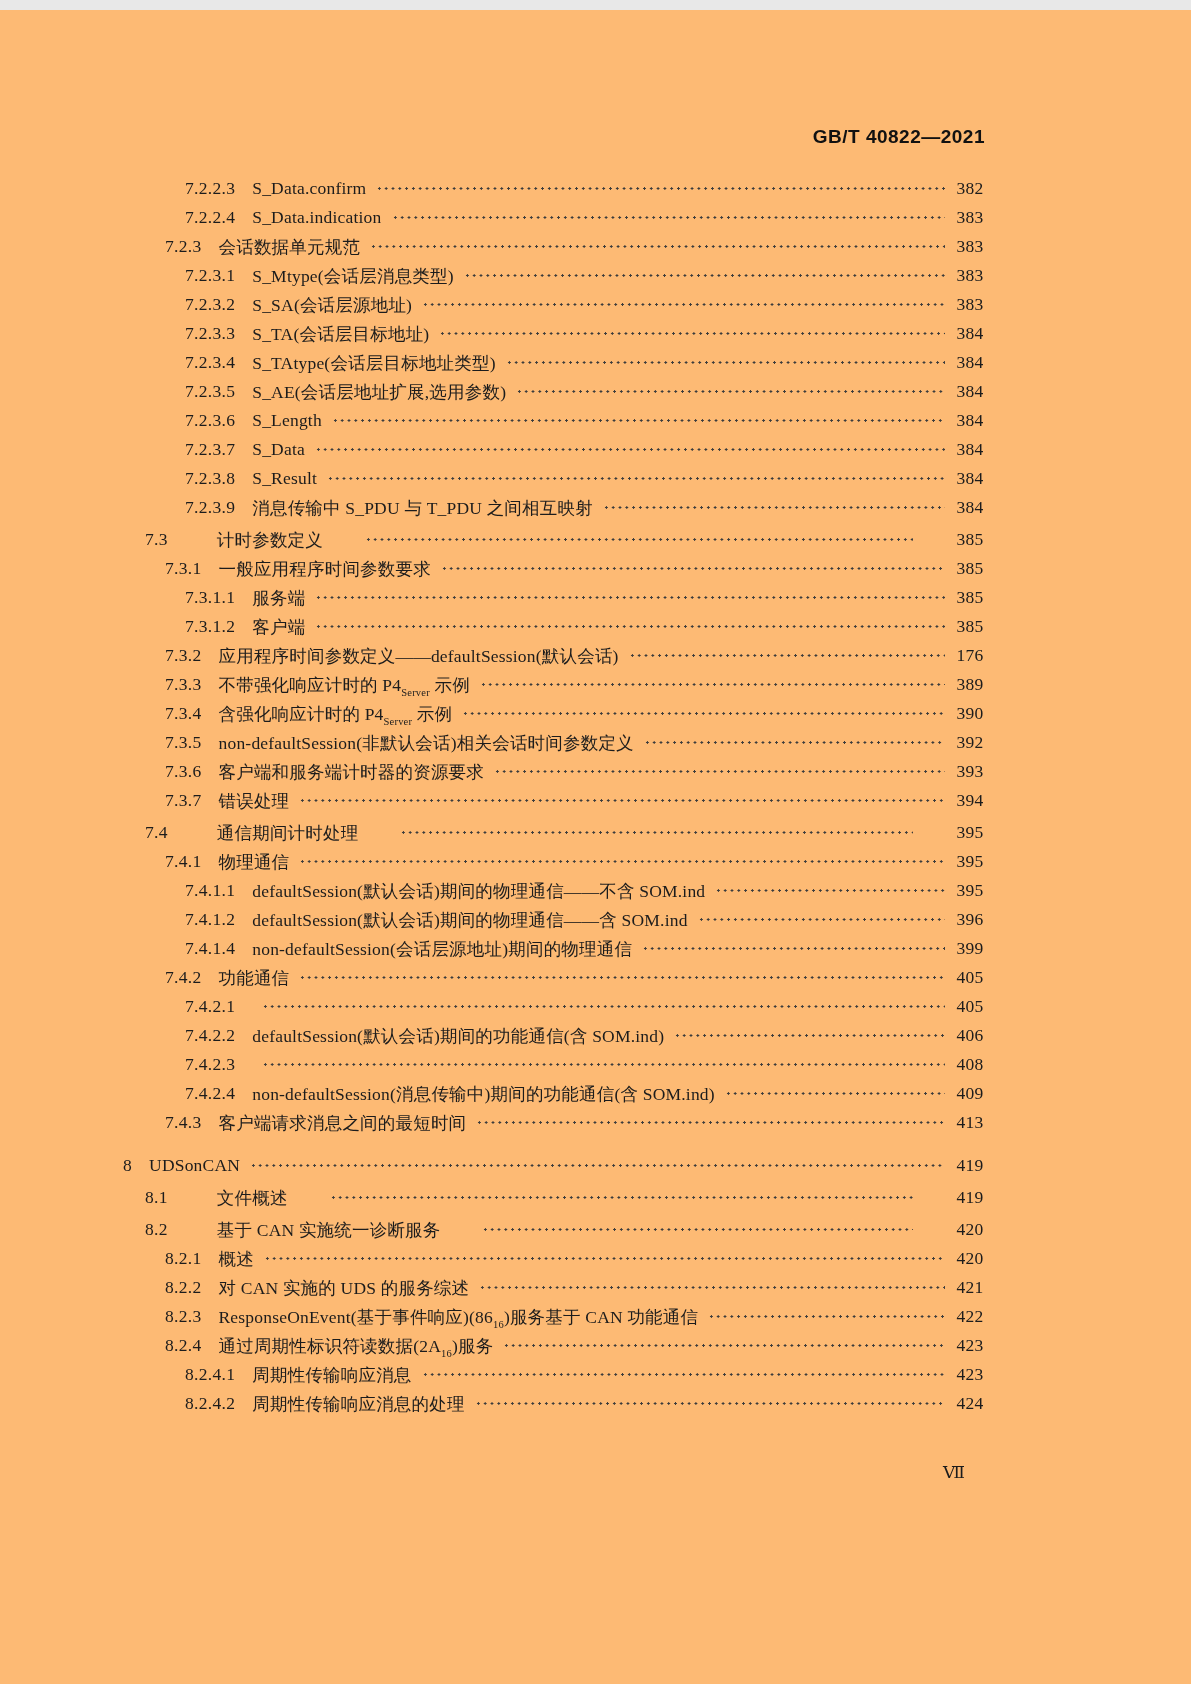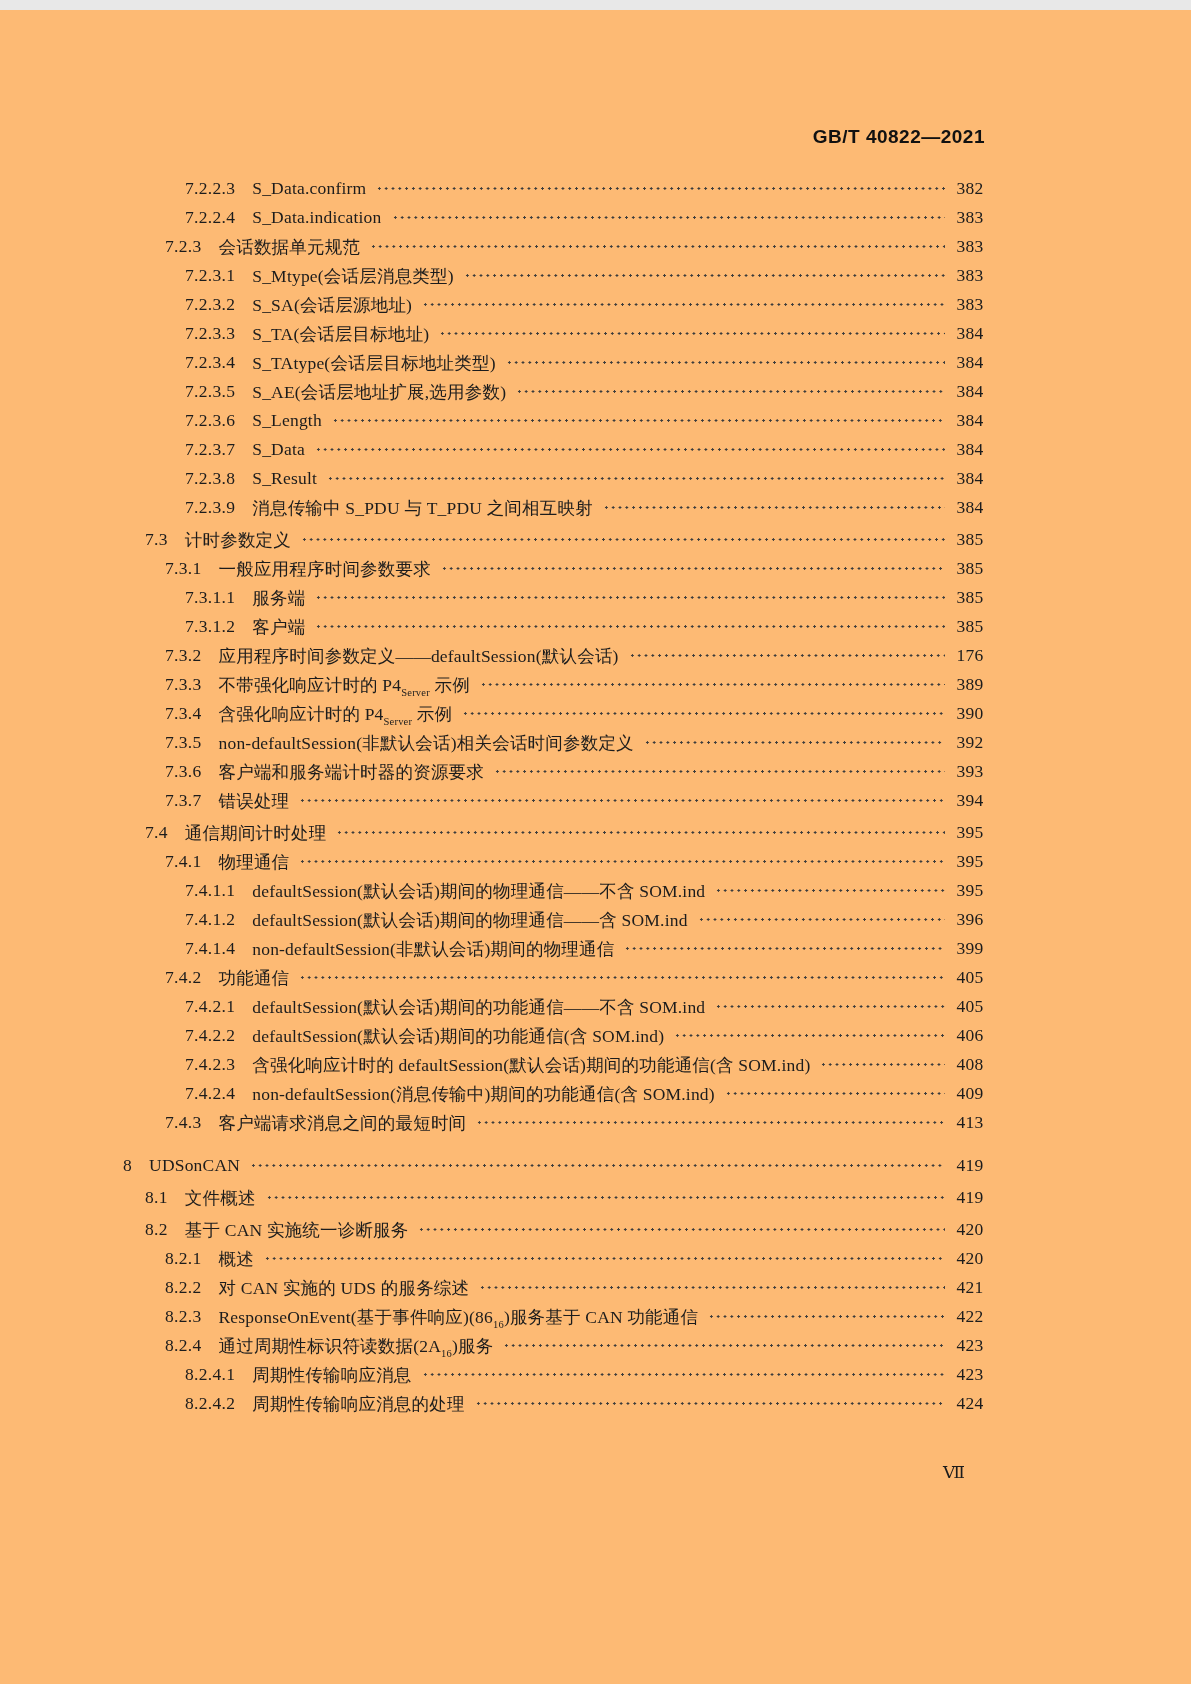--- a/index.html
+++ b/index.html
@@ -44,21 +44,21 @@
     background-size:6.8px 6.8px;
     background-repeat:repeat-x;
     background-position:left center;
   }
   .toc-row .pageno {
     min-width:34px;
     text-align:center;
     letter-spacing:0.3px;
   }
   .lvl1 { padding-left:0;  margin-top:14px; }
-  .lvl2 { padding-left:22px; margin-top:3px; }
+  .lvl2 { padding-left:22px; margin-top:3px;gap:32px; }
   .lvl3 { padding-left:42px; }
   .lvl4 { padding-left:62px; }
   .folio {
     position:absolute;
     top:1452px; right:226px;
     font-size:17px;
     color:#1c1c1c;
   }
 </style>
 </head>
@@ -220,45 +220,43 @@
     <span class="pageno">395</span>
   </div>
       <div class="toc-row lvl4">
     <span class="num">7.4.1.2</span>
     <span class="title"><span>defaultSession(默认会话)期间的物理通信——含 SOM.ind</span></span>
     <span class="leader"></span>
     <span class="pageno">396</span>
   </div>
       <div class="toc-row lvl4">
     <span class="num">7.4.1.4</span>
-    <span class="title"><span>non-defaultSession(非默认会话)期间的物理通信</span></span>
+    <span class="title"><span>non-defaultSession(会话层源地址)期间的物理通信</span></span>
     <span class="leader"></span>
     <span class="pageno">399</span>
   </div>
       <div class="toc-row lvl3">
     <span class="num">7.4.2</span>
     <span class="title"><span>功能通信</span></span>
     <span class="leader"></span>
     <span class="pageno">405</span>
   </div>
       <div class="toc-row lvl4">
     <span class="num">7.4.2.1</span>
-    <span class="title"><span>defaultSession(默认会话)期间的功能通信——不含 SOM.ind</span></span>
     <span class="leader"></span>
     <span class="pageno">405</span>
   </div>
       <div class="toc-row lvl4">
     <span class="num">7.4.2.2</span>
     <span class="title"><span>defaultSession(默认会话)期间的功能通信(含 SOM.ind)</span></span>
     <span class="leader"></span>
     <span class="pageno">406</span>
   </div>
       <div class="toc-row lvl4">
     <span class="num">7.4.2.3</span>
-    <span class="title"><span>含强化响应计时的 defaultSession(默认会话)期间的功能通信(含 SOM.ind)</span></span>
     <span class="leader"></span>
     <span class="pageno">408</span>
   </div>
       <div class="toc-row lvl4">
     <span class="num">7.4.2.4</span>
     <span class="title"><span>non-defaultSession(消息传输中)期间的功能通信(含 SOM.ind)</span></span>
     <span class="leader"></span>
     <span class="pageno">409</span>
   </div>
       <div class="toc-row lvl3">

